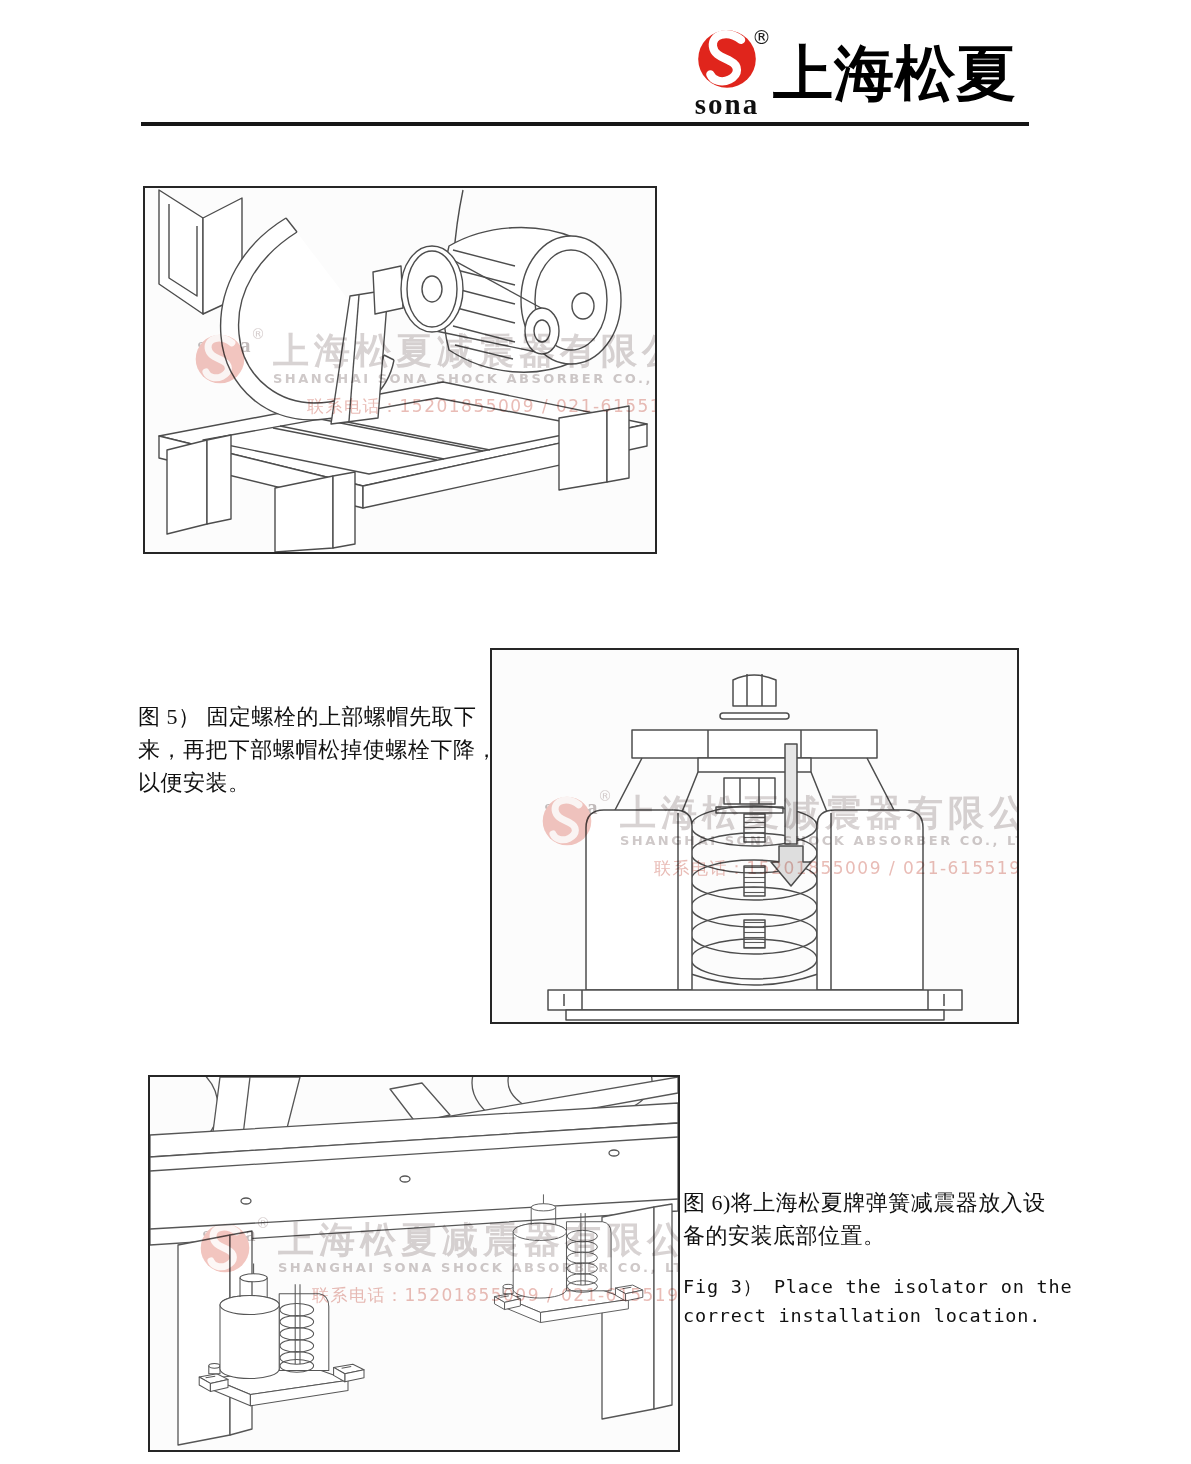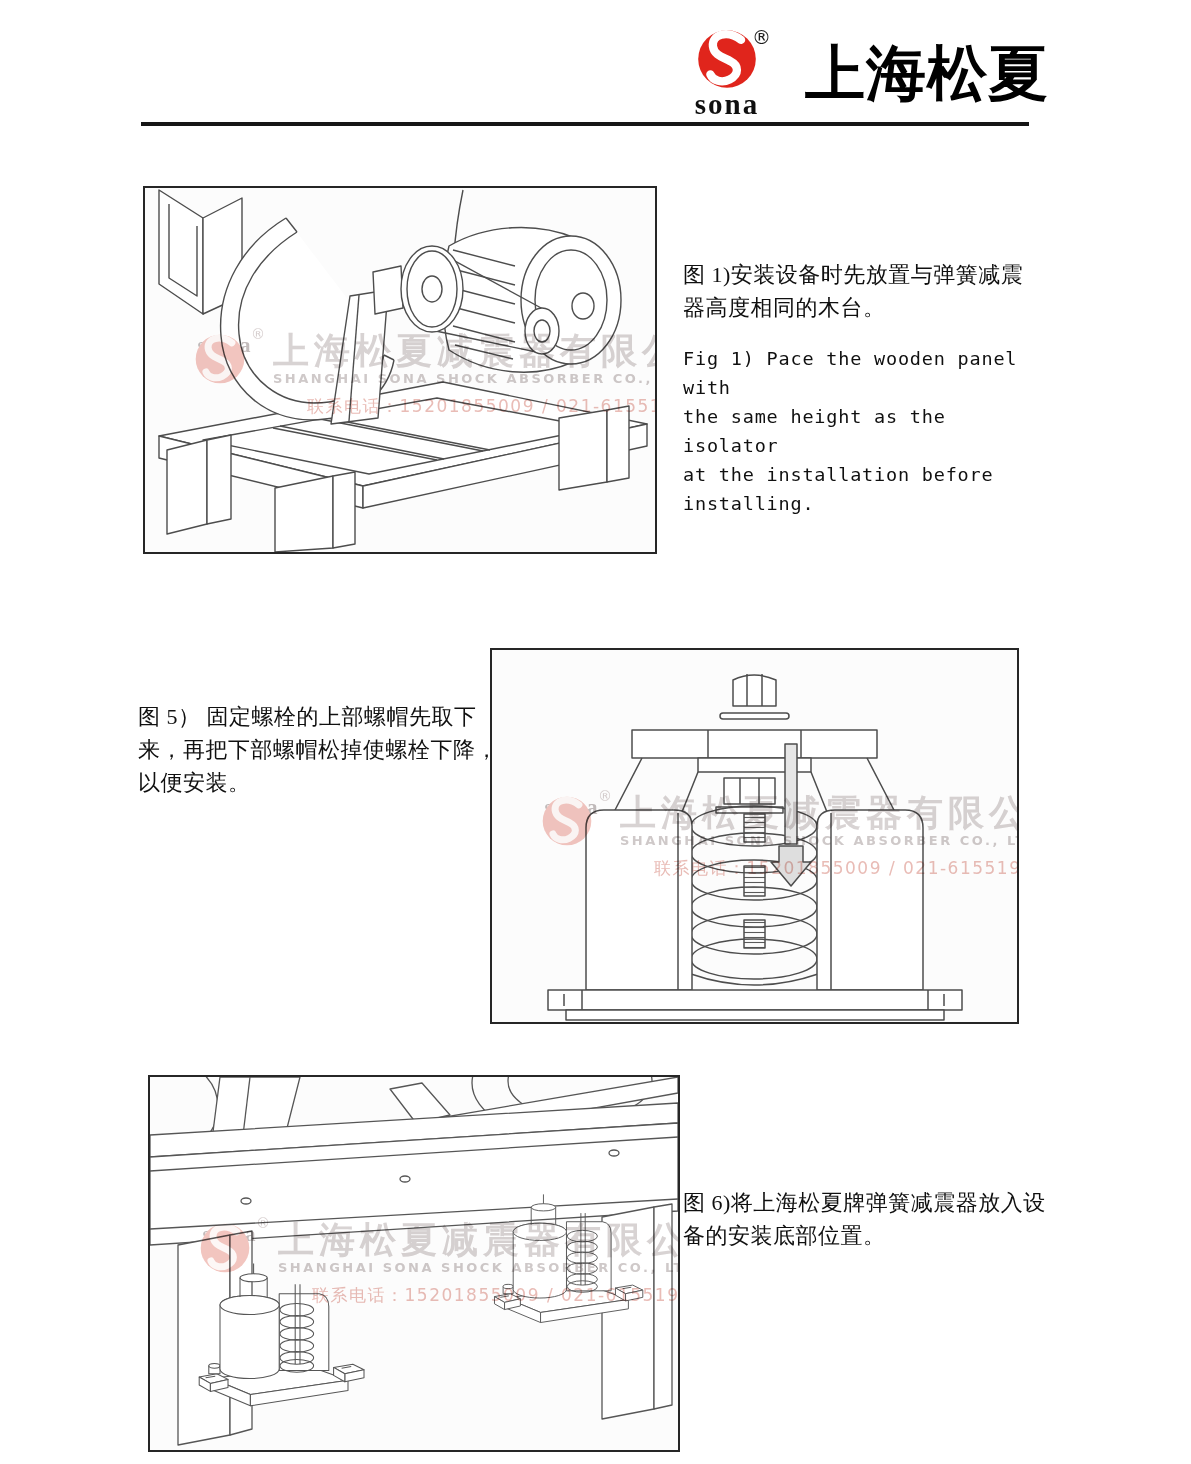--- a/index.html
+++ b/index.html
@@ -7,21 +7,21 @@
         font-family:"Liberation Serif","DejaVu Serif",serif;color:#141414;}
 
   
   .logo-group{position:absolute;left:684px;top:26px;width:86px;}
   .logo-blob{display:block;margin:0 auto;}
   .reg-mark{position:absolute;left:68px;top:0;font-size:19px;color:#1c1c1c;
             font-family:"DejaVu Sans",sans-serif;}
   .brand-word{margin-top:-4px;text-align:center;font-weight:bold;font-size:29px;
               letter-spacing:2px;font-family:"Liberation Serif",serif;color:#101010;}
   .page-title{position:absolute;left:773px;top:34px;font-size:60px;font-weight:bold;
-              letter-spacing:1px;font-family:"DejaVu Sans",sans-serif;color:#000;margin-left:32px;}
+              letter-spacing:1px;font-family:"DejaVu Sans",sans-serif;color:#000;}
   .header-rule{position:absolute;left:141px;top:122px;width:888px;height:4px;background:#161616;}
 
   
   .figbox{position:absolute;border:2.5px solid #262626;background:#fcfcfc;overflow:hidden;}
   #figbox1{left:143px;top:186px;width:510px;height:364px;}
   #figbox2{left:490px;top:648px;width:525px;height:372px;}
   #figbox3{left:148px;top:1075px;width:528px;height:373px;}
   .figbox svg{position:absolute;left:0;top:0;}
 
   
@@ -124,28 +124,20 @@
         <div class="wm-brand">sona</div>
       </div>
       <div class="wm-textcol">
         <div class="wm-cn">上海松夏减震器有限公司</div>
         <div class="wm-en">SHANGHAI SONA SHOCK ABSORBER CO., LTD</div>
         <div class="wm-phone">联系电话：15201855009 / 021-61551911</div>
       </div>
     </div>
   </div>
 
-  <div class="caption" id="caption1">
-    <p class="cap-cn">图 1)安装设备时先放置与弹簧减震
-器高度相同的木台。</p>
-    <p class="cap-en">Fig 1) Pace the wooden panel with
-the same height as the isolator
-at the installation before
-installing.</p>
-  </div>
 
   <div class="figbox" id="figbox2">
     <svg width="525" height="372" viewBox="0 0 525 372">
       <defs>
         <pattern id="thr" width="8" height="5" patternUnits="userSpaceOnUse">
           <path d="M0 2.5 H8" stroke="#5a5a5a" stroke-width="1.1"></path>
         </pattern>
       </defs>
       <g stroke="#4d4d4d" stroke-width="1.5" fill="none" stroke-linejoin="round">
 
@@ -293,15 +285,17 @@
         <div class="wm-cn">上海松夏减震器有限公司</div>
         <div class="wm-en">SHANGHAI SONA SHOCK ABSORBER CO., LTD</div>
         <div class="wm-phone">联系电话：15201855009 / 021-61551911</div>
       </div>
     </div>
   </div>
 
   <div class="caption" id="caption3">
     <p class="cap-cn">图 6)将上海松夏牌弹簧减震器放入设
 备的安装底部位置。</p>
+    <p class="cap-en">Fig 3） Place the isolator on the
+correct installation location.</p>
   </div>
 
 </div>
 
 </body></html>

